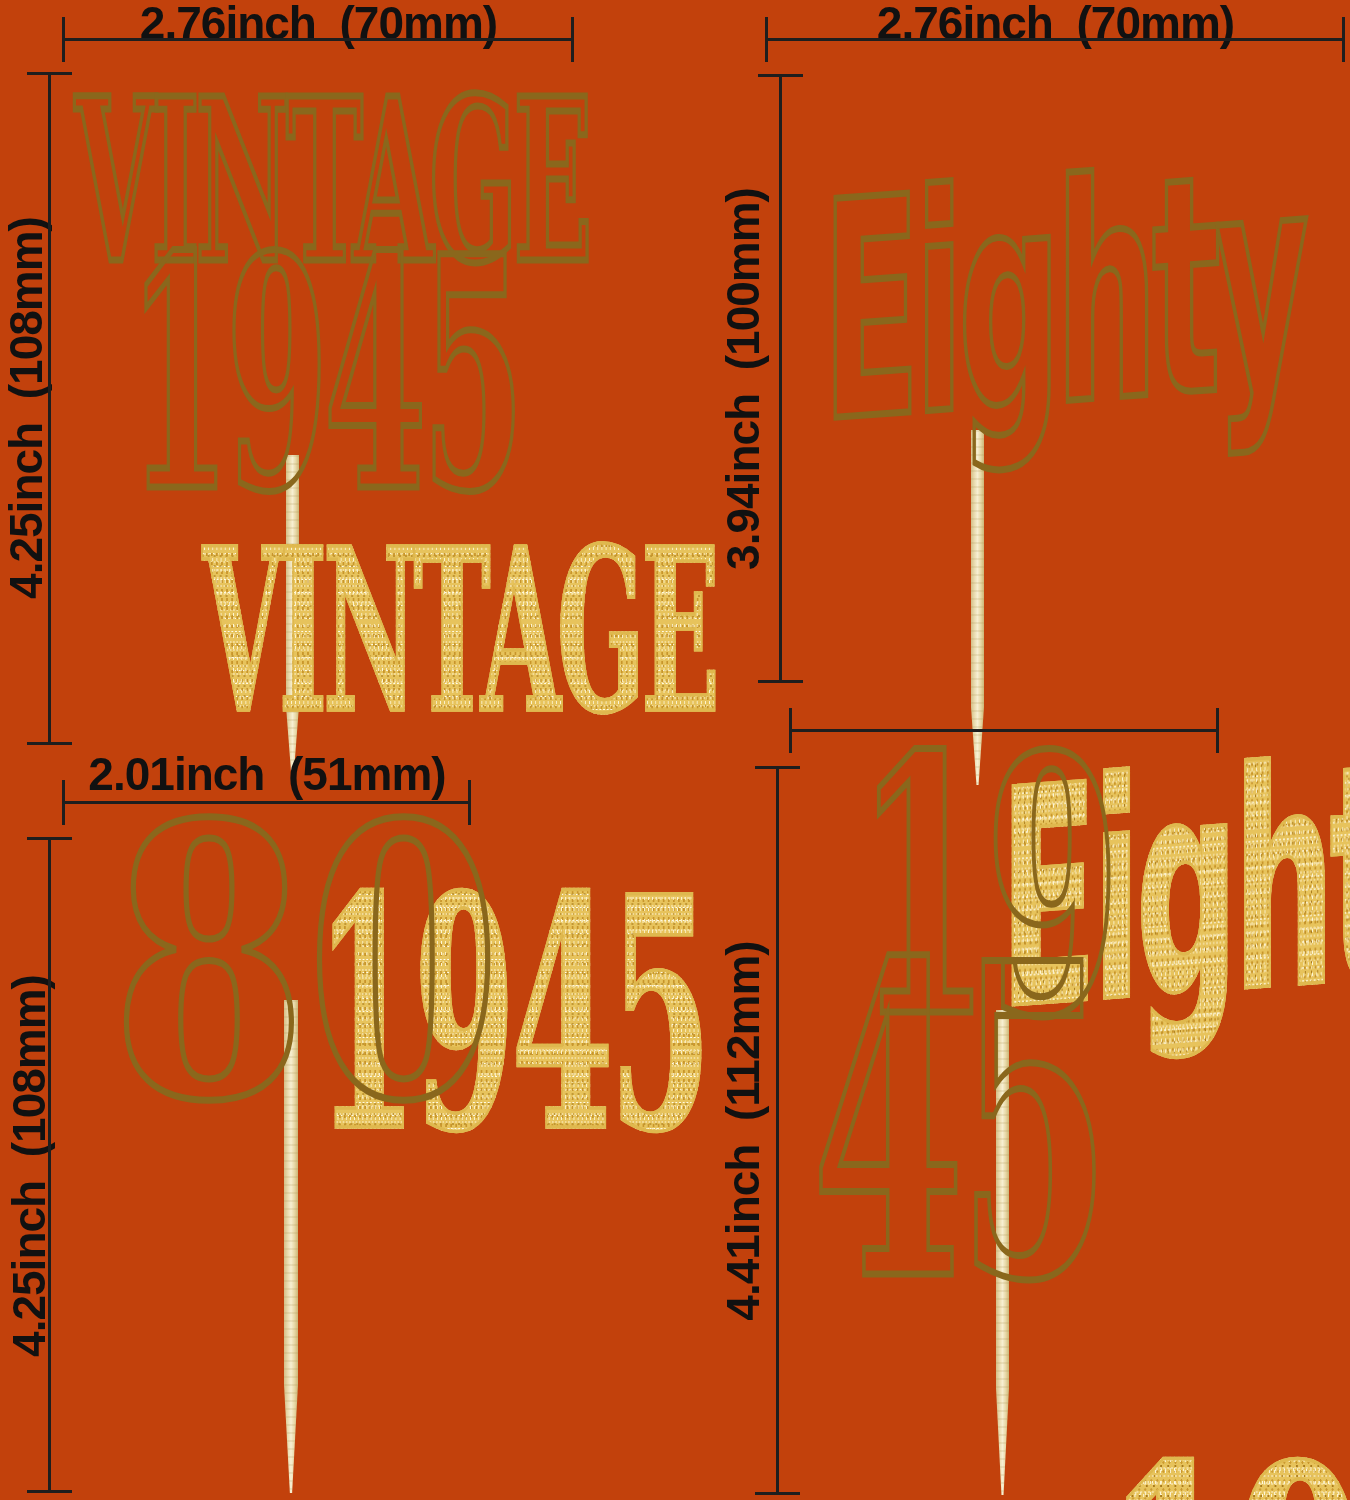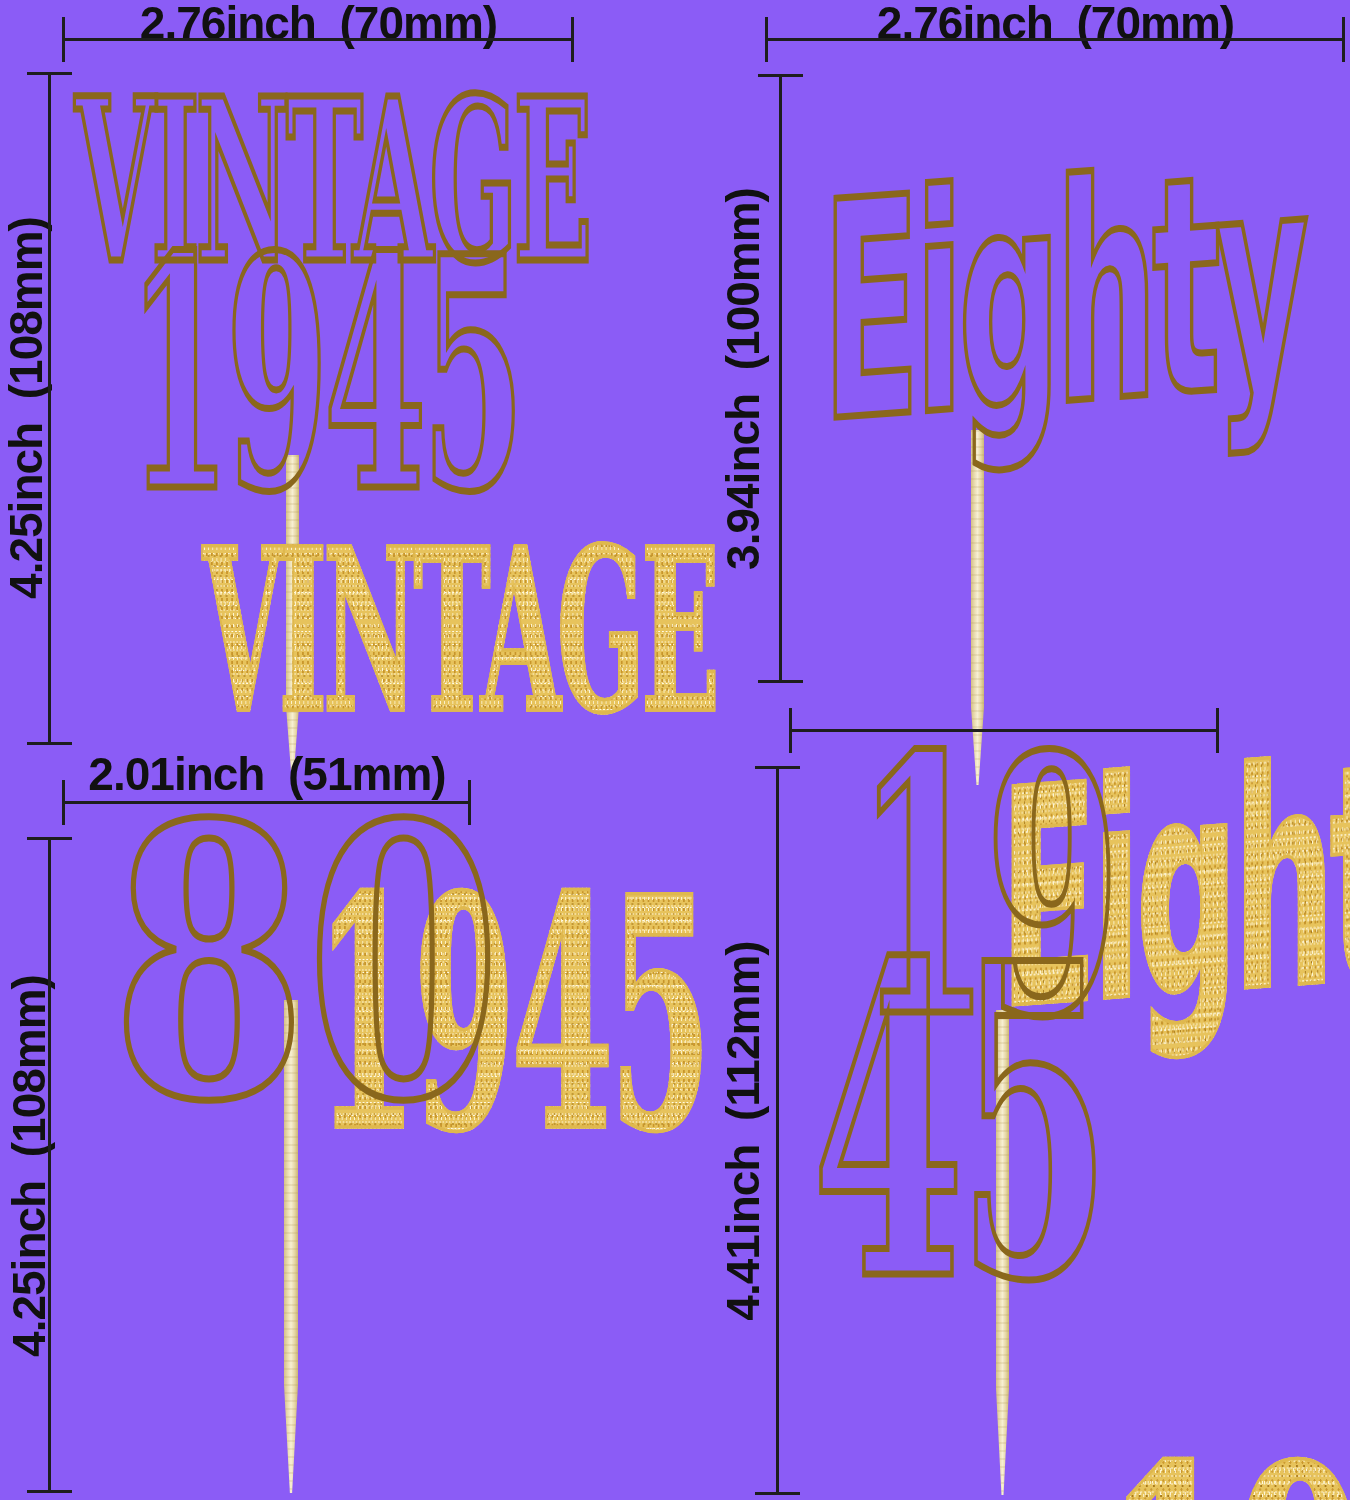--- a/index.html
+++ b/index.html
@@ -1,17 +1,17 @@
 <!DOCTYPE html>
 <html><head>
 <meta charset="utf-8">
 <style>
   html,body{margin:0;padding:0;background:#ffffff;}
   #canvas{
-    position:relative;width:1350px;height:1500px;background:#8b5cf6;
+    position:relative;width:1350px;height:1500px;background:#c2410c;
     overflow:hidden;font-family:"Liberation Sans",sans-serif;
   }
   
   .mline{position:absolute;background:#1e1e1e;z-index:4;}
   .h3{height:3px;}
   .w3{width:3px;}
   .tickv{position:absolute;width:3px;height:45px;background:#1e1e1e;z-index:4;}
   .tickh{position:absolute;width:45px;height:3px;background:#1e1e1e;z-index:4;}
   
   .dim{

